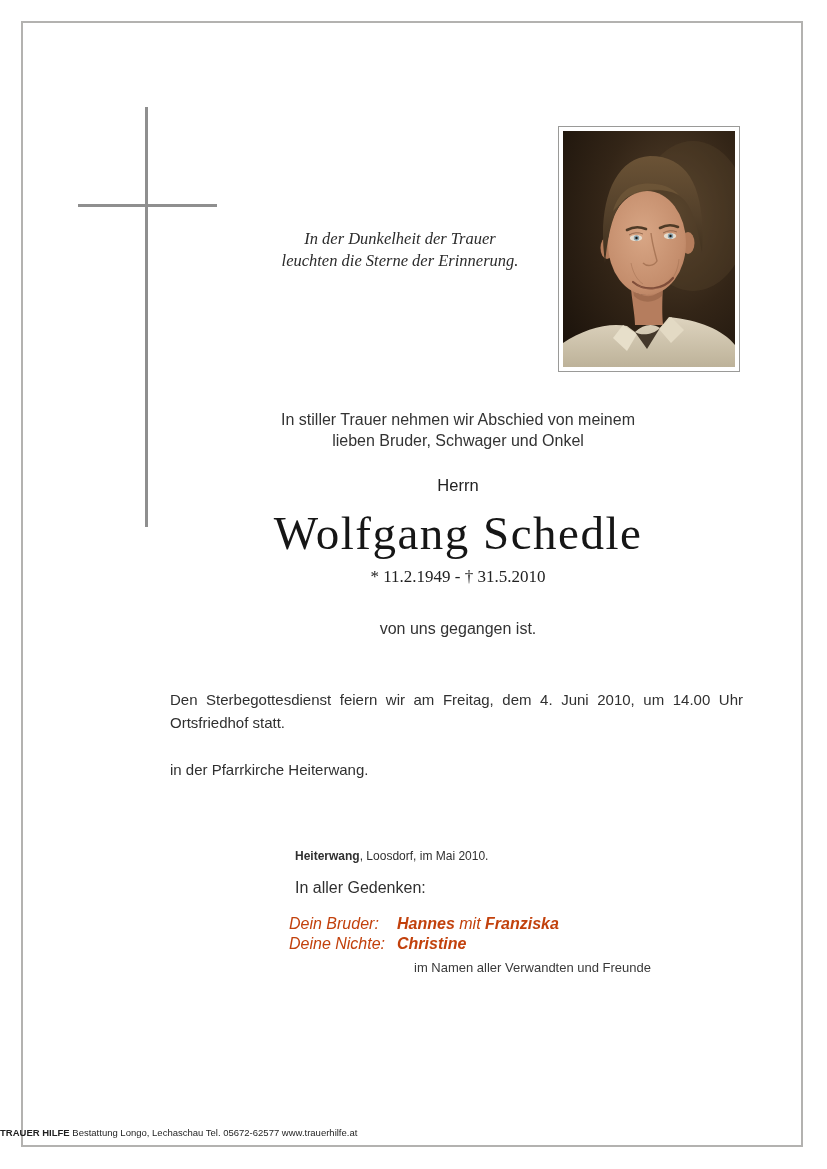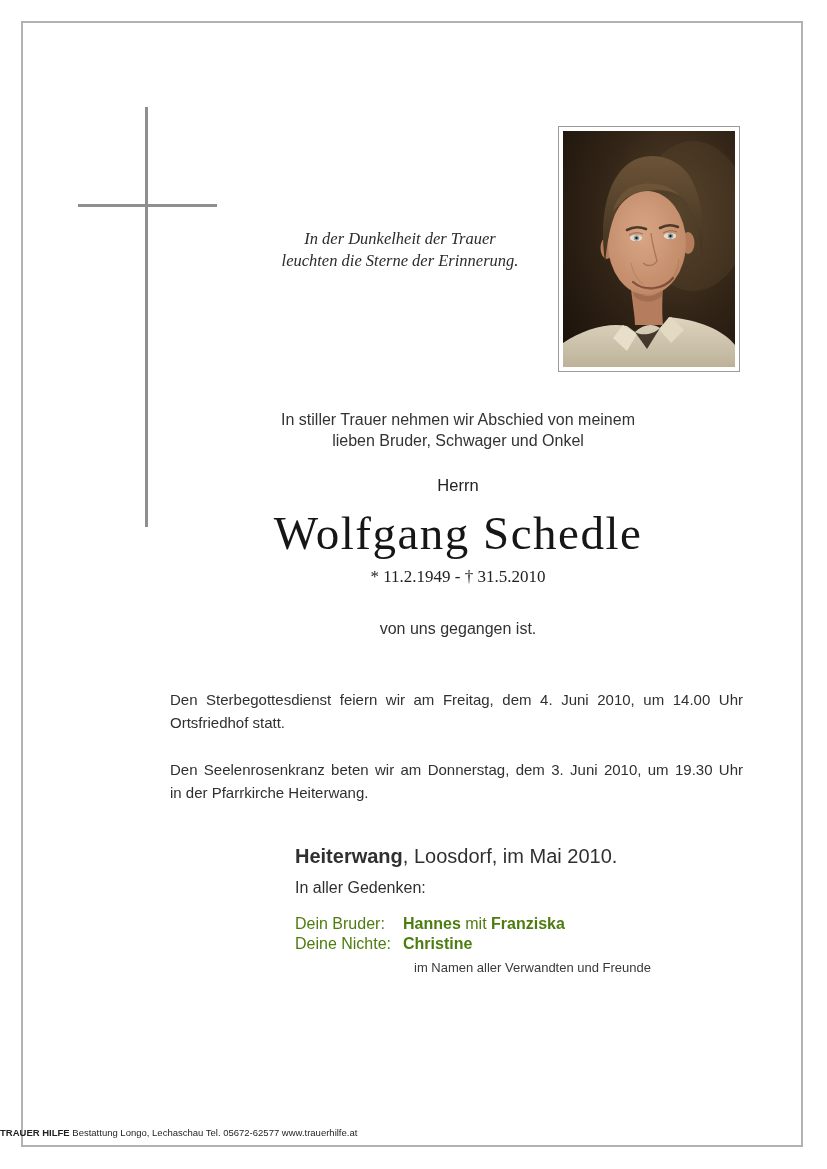--- a/index.html
+++ b/index.html
@@ -35,23 +35,23 @@
     letter-spacing:1.5px;color:#161616;}
   .life-dates{left:170px;top:567px;width:576px;text-align:center;
     font-family:"Liberation Serif",serif;font-size:17px;line-height:20px;color:#222;}
   .passing{left:170px;top:618px;width:576px;text-align:center;font-size:16px;line-height:21px;color:#333;}
 
   .para{left:170px;width:573px;font-size:15px;line-height:22.5px;color:#303030;}
   .para-funeral{top:689px;}
   .para-rosary{top:759px;}
   .jline{text-align:justify;text-align-last:justify;}
 
-  .place-line{left:295px;top:846px;font-size:20px;line-height:20px;color:#303030;}
+  .place-line{left:295px;top:846px;font-size:12px;line-height:20px;color:#303030;}
   .remembrance{left:295px;top:878px;font-size:16px;line-height:20px;color:#303030;}
-  .mourners{left:295px;top:914px;font-size:16px;line-height:20px;color:#4d7c0f;}
+  .mourners{left:289px;top:914px;font-size:16px;line-height:20px;color:#c2410c;font-style:italic;}
   .mourner-row{display:flex;}
   .mourner-relation{width:108px;flex:0 0 108px;}
   .in-name-of{left:403px;top:959px;font-size:13px;line-height:18px;color:#3a3a3a;padding-left:11px;}
 
   .footer{left:0;top:1126px;width:827px;text-align:left;font-size:9.5px;line-height:13px;color:#1f1f1f;}
   b{font-weight:bold;}
 </style>
 </head>
 <body>
 
@@ -146,21 +146,20 @@
 <div class="abs passing">
   <div>von uns gegangen ist.</div>
 </div>
 
 <div class="abs para para-funeral">
   <div class="jline">Den Sterbegottesdienst feiern wir am Freitag, dem 4. Juni 2010, um 14.00 Uhr</div>
   <div>Ortsfriedhof statt.</div>
 </div>
 
 <div class="abs para para-rosary">
-  <div class="jline">Den Seelenrosenkranz beten wir am Donnerstag, dem 3. Juni 2010, um 19.30 Uhr</div>
   <div>in der Pfarrkirche Heiterwang.</div>
 </div>
 
 <div class="abs place-line"><b>Heiterwang</b><span>, Loosdorf, im Mai 2010.</span></div>
 
 <div class="abs remembrance">In aller Gedenken:</div>
 
 <div class="abs mourners">
   <div class="mourner-row">
     <span class="mourner-relation">Dein Bruder:</span>

